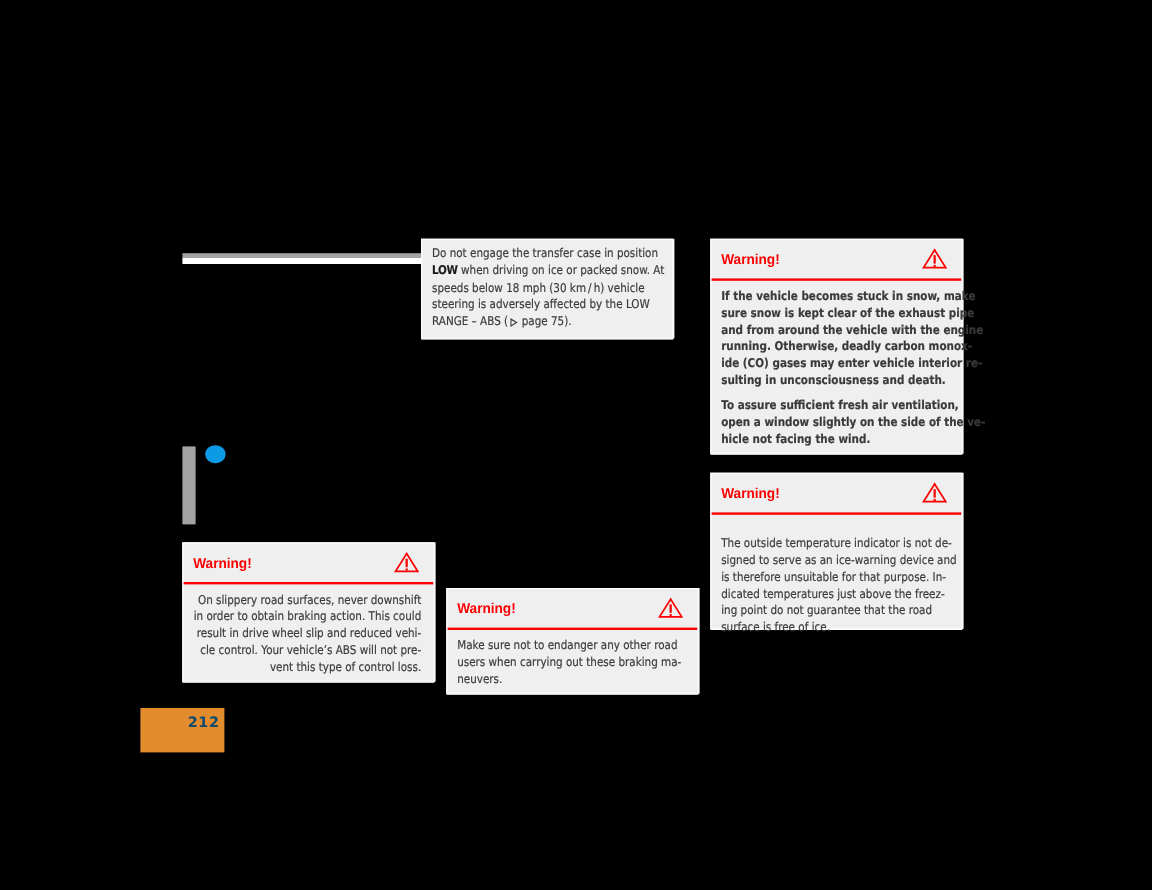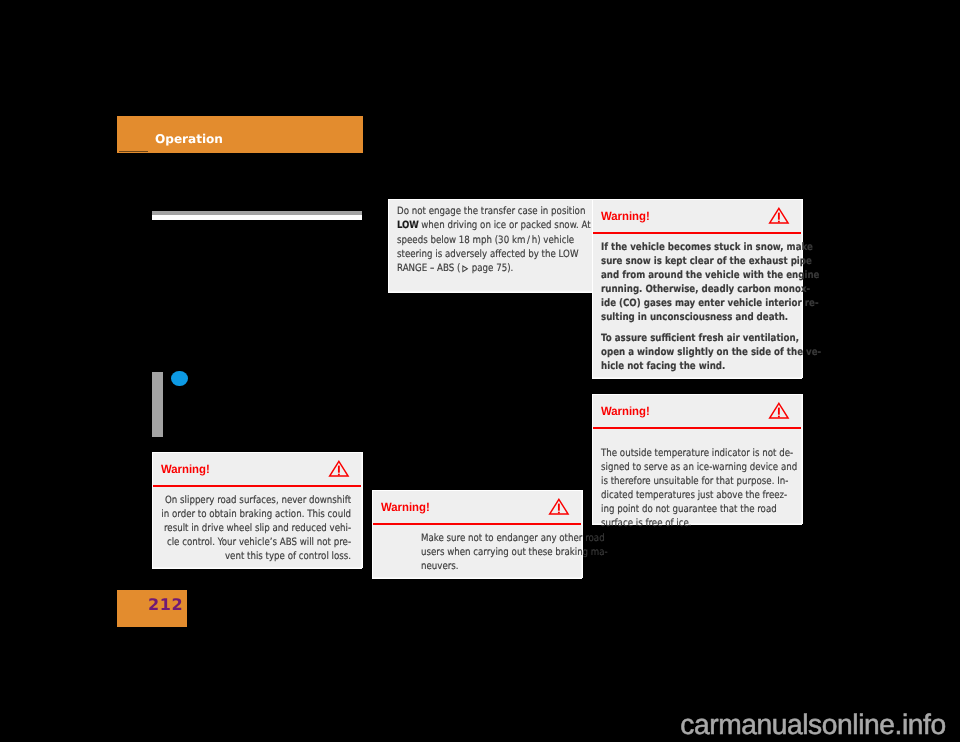--- a/index.html
+++ b/index.html
@@ -31,21 +31,21 @@
   .rule .a{position:absolute;left:0;top:0;width:210.2px;height:4.6px;background:#A3A3A3;}
   .rule .b{position:absolute;left:0;top:4.6px;width:210.2px;height:4.4px;background:#FFFFFF;}
 
   
   .marker-bar{position:absolute;left:152px;top:371.8px;width:11px;height:65.4px;background:#A3A3A3;}
   .blue-dot{position:absolute;left:171px;top:370.7px;width:16.8px;height:15.6px;border-radius:50%;background:#0D9AE4;}
 
   
   .page-num{position:absolute;left:117px;top:590px;width:70px;height:37px;background:#E38C2E;}
   .page-num span{position:absolute;right:3.9px;top:4.7px;
-    color:#701a75;font-size:16px;font-weight:bold;letter-spacing:0.55px;
+    color:#0c4a6e;font-size:12px;font-weight:bold;letter-spacing:0.55px;
     font-family:"DejaVu Sans", sans-serif;margin-left:41px;}
 
   
   .watermark{position:absolute;left:680.3px;top:707.8px;font-size:28.2px;color:#A8A8A8;
     letter-spacing:-0.42px;-webkit-text-stroke:0.55px #A8A8A8;}
 
   
   .box{position:absolute;background:#EFEFEF;box-sizing:border-box;
        border-top:1px solid #FFFFFF;border-left:1px solid #FFFFFF;
        border-right:1px solid #F7F7F7;border-bottom:1px solid #F7F7F7;
@@ -69,40 +69,35 @@
   .ln .ref{display:inline-block;width:10.0px;height:7.0px;vertical-align:-0.9px;position:relative;}
   .ln .ref svg{position:absolute;left:1.3px;top:0.7px;width:8.6px;height:7.6px;}
   .ref-tri{fill:none;stroke:#3A3A3A;stroke-width:0.95;stroke-linejoin:miter;}
   .gap{height:6.4px;}
 </style>
 </head>
 <body>
 
 <div class="page">
 
-  <div class="sect-header">
-    <div class="label">Operation</div>
-    <div class="shadow"></div>
-  </div>
 
   <div class="rule">
     <div class="a"></div>
     <div class="b"></div>
   </div>
 
   <div class="marker-bar"></div>
   <div class="blue-dot"></div>
 
   <div class="page-num">
     <span>212</span>
   </div>
 
-  <div class="watermark">carmanualsonline.info</div>
 
-  <div class="box" style="left:388px;top:199px;width:210px;height:93px;">
+  <div class="box" style="left:351px;top:199px;width:210px;height:83px;">
     <div class="bd" style="top:5.4px;">
         <div class="ln"><span>Do not engage the transfer case in position</span></div>
         <div class="ln"><span class="b">LOW</span><span> when driving on ice or packed snow. At</span></div>
         <div class="ln"><span>speeds below 18 mph (30 km / h) vehicle</span></div>
         <div class="ln"><span>steering is adversely affected by the LOW</span></div>
         <div class="ln last"><span>RANGE – ABS (</span><span class="ref"><svg viewBox="0 0 7 7">
               <path class="ref-tri" d="M1.1 0.85 L6.1 3.5 L1.1 6.15 Z"></path>
             </svg></span><span> page 75).</span></div>
       </div>
   </div>
@@ -129,21 +124,21 @@
   <div class="box" style="left:372px;top:490px;width:210px;height:88px;">
     <div class="hd">
       <div class="w">Warning!</div>
       <svg class="tri" viewBox="0 0 22 19">
         <path class="tri-outline" d="M10.87 2.3 L20.1 17.05 L1.65 17.05 Z"></path>
         <rect class="tri-bar" x="9.95" y="6.6" width="1.85" height="7.1"></rect>
         <rect class="tri-dot" x="9.95" y="14.7" width="1.85" height="1.75"></rect>
       </svg>
       <div class="rl"></div>
     </div>
-    <div class="bd" style="top:40.8px;margin-left:40px;">
+    <div class="bd" style="top:40.8px;">
         <div class="ln"><span>Make sure not to endanger any other road</span></div>
         <div class="ln"><span>users when carrying out these braking ma-</span></div>
         <div class="ln last"><span>neuvers.</span></div>
       </div>
   </div>
 
   <div class="box" style="left:592px;top:199px;width:210px;height:179px;">
     <div class="hd">
       <div class="w">Warning!</div>
       <svg class="tri" viewBox="0 0 22 19">

